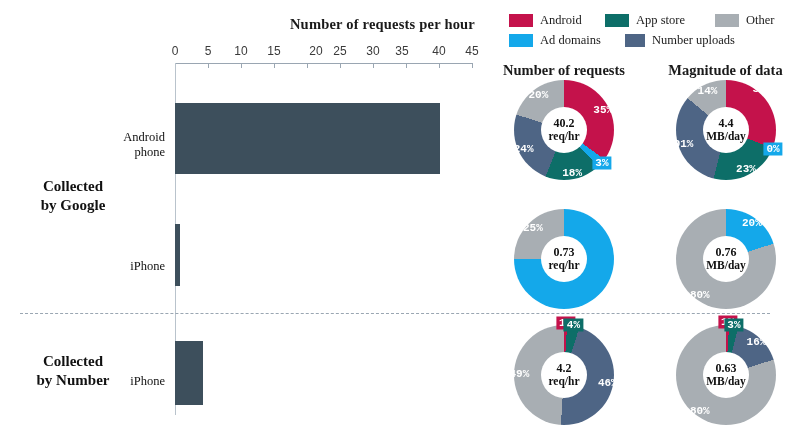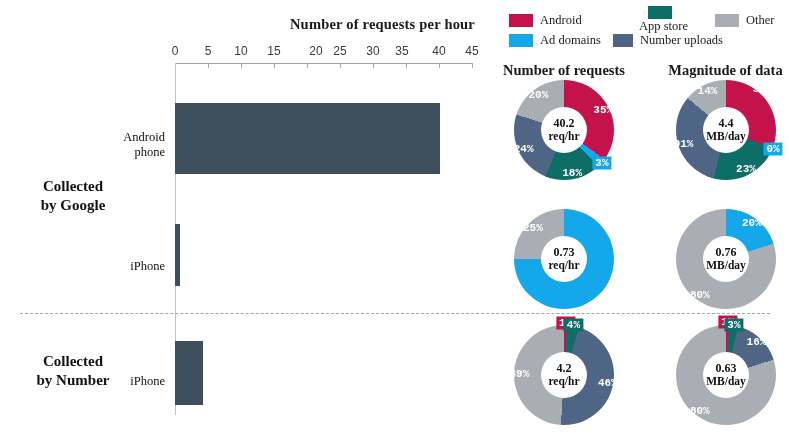--- a/index.html
+++ b/index.html
@@ -13,23 +13,23 @@
   }
   .root{position:absolute;left:0;top:0;width:789px;height:434px;}
 
   
   .legend{position:absolute;left:509px;top:10px;width:280px;height:40px;}
   .legend-row{display:flex;align-items:center;height:20px;}
   .legend-item{display:flex;align-items:center;}
   .swatch{width:24px;height:13px;display:inline-block;}
   .legend-label{font-size:12.5px;margin-left:7px;white-space:nowrap;color:#1a1a1a;}
   .li-location{width:96px;}
-  .li-appstore{width:110px;flex-direction:column;}
+  .li-appstore{width:110px;}
   .li-other{width:74px;}
-  .li-addomains{width:104px;font-family:Liberation Serif, serif;}
+  .li-addomains{width:116px;font-family:Liberation Serif, serif;}
   .li-deviceuploads{width:110px;}
 
   
   .bar-title{
     position:absolute;left:175px;top:16px;width:300px;
     text-align:right;font-size:14.5px;font-weight:bold;letter-spacing:.2px;
   }
   .axis-ticks{position:absolute;left:0px;top:44px;width:500px;height:16px;}
   .tick-label{
     position:absolute;font-size:12px;color:#3a3a3a;

